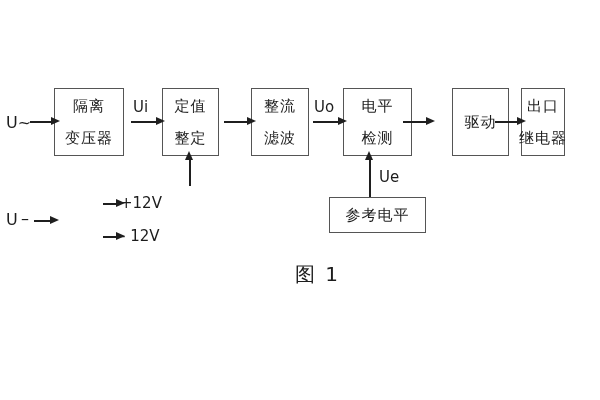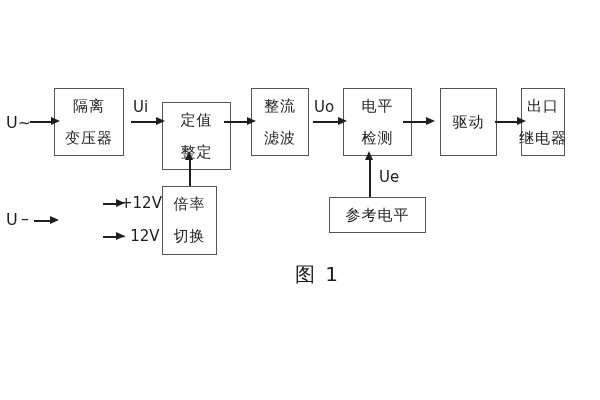--- a/index.html
+++ b/index.html
@@ -54,49 +54,45 @@
 </head>
 <body>
 
 <div class="canvas">
 
   <div class="box" style="left:54px;top:88px;width:70px;height:68px">
     <span>隔离</span>
     <span>变压器</span>
   </div>
 
-  <div class="box" style="left:162px;top:102px;width:69px;height:68px">
+  <div class="box" style="left:162px;top:88px;width:57px;height:68px">
     <span>定值</span>
     <span>整定</span>
   </div>
 
   <div class="box" style="left:251px;top:88px;width:58px;height:68px">
     <span>整流</span>
     <span>滤波</span>
   </div>
 
   <div class="box" style="left:343px;top:88px;width:69px;height:68px">
     <span>电平</span>
     <span>检测</span>
   </div>
 
-  <div class="box" style="left:440px;top:88px;width:57px;height:68px">
+  <div class="box" style="left:452px;top:88px;width:57px;height:68px">
     <span>驱动</span>
   </div>
 
   <div class="box" style="left:521px;top:88px;width:44px;height:68px">
     <span>出口</span>
     <span>继电器</span>
   </div>
 
 
-  <div class="box" style="left:162px;top:186px;width:55px;height:69px">
-    <span>倍率</span>
-    <span>切换</span>
-  </div>
 
   <div class="box" style="left:329px;top:197px;width:97px;height:36px">
     <span>参考电平</span>
   </div>
 
   <span class="sig" style="left:6px;top:115px">U~</span>
   <span class="sig small" style="left:133px;top:100px">Ui</span>
   <span class="sig small" style="left:314px;top:100px">Uo</span>
   <span class="sig" style="left:6px;top:212px">U</span>
   <span class="sig" style="left:21px;top:211px">–</span>

